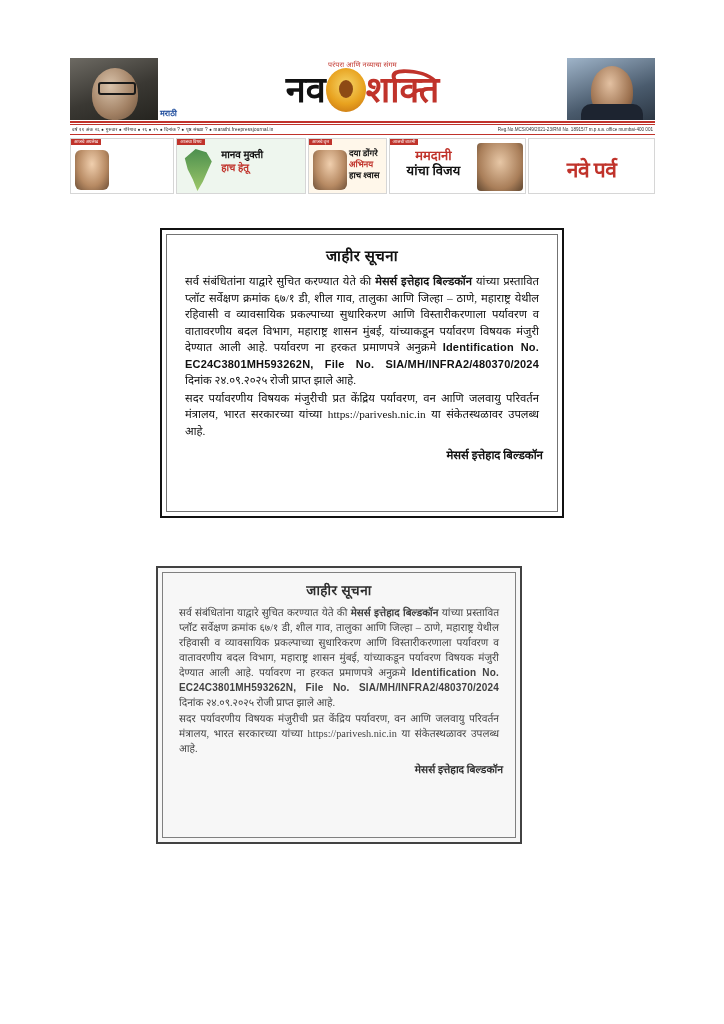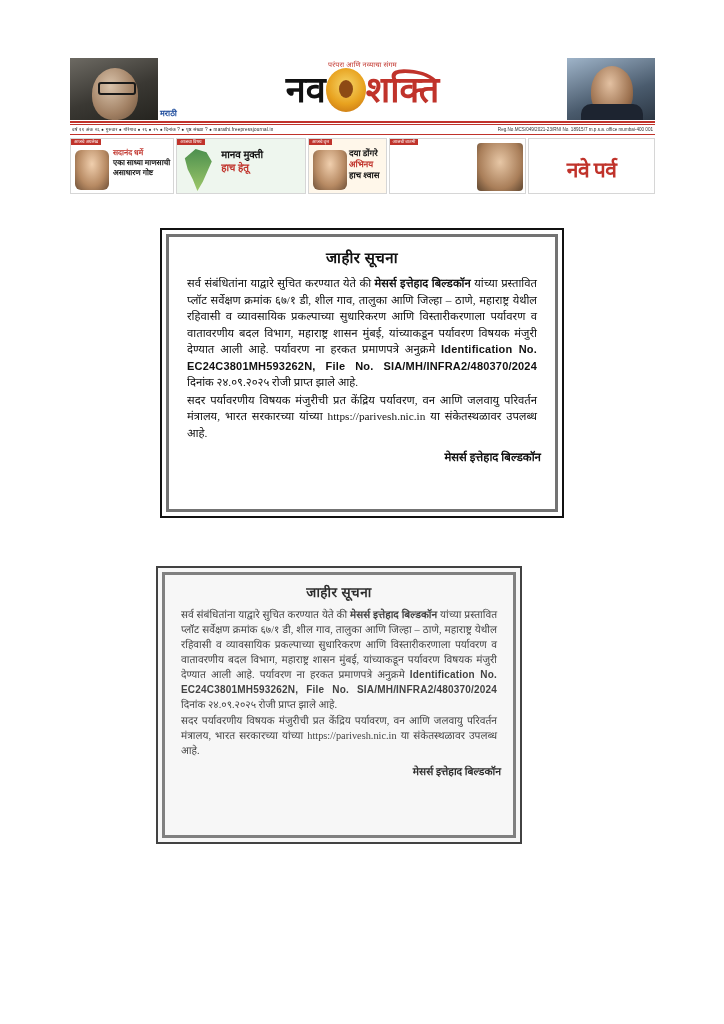--- a/index.html
+++ b/index.html
@@ -239,21 +239,21 @@
   }
 
   
   .notice {
     position: absolute;
     background: #fff;
     border: 2px solid #111;
     box-sizing: border-box;
   }
   .notice-inner {
-    border: 3px solid #737373;
+    border: 1px solid #737373;
     margin: 4px;
     padding: 10px 14px 10px;
     box-sizing: border-box;
     height: calc(100% - 8px);
   }
   .notice-title {
     text-align: center;
     font-family: "Liberation Serif", serif;
     font-weight: bold;
     font-size: 15px;
@@ -332,25 +332,20 @@
   <div class="mast-meta">
     <span class="m-left">वर्ष ११  अंक २६ ● गुरुवार ● गोरेगाव ● २६ ● २५ ● दिनांक ? ● पृष्ठ संख्या ? ● marathi.freepressjournal.in</span>
     <span class="m-right">Reg.No.MCS/049/2021-23/RNI No. 18915/7 m.p.s.a. office mumbai-400 001</span>
   </div>
 
   <div class="mast-band">
 
     <div class="band-cell cell-1">
       <span class="band-label">आजचे अग्रलेख</span>
       <div class="cell-face"></div>
-      <div class="band-text" style="padding-left:42px;font-size:7.5px;line-height:10px;text-align:left;">
-        <div class="b-red">सदानंद धर्मे</div>
-        <div>एका साध्या माणसाची</div>
-        <div>असाधारण गोष्ट</div>
-      </div>
     </div>
 
     <div class="band-cell cell-2">
       <span class="band-label">आजचा विषय</span>
       <div class="cell-map"></div>
       <div class="band-text" style="padding-left:44px;font-size:10px;line-height:13px;text-align:left;">
         <div>मानव मुक्ती</div>
         <div class="b-red">हाच हेतू</div>
       </div>
     </div>
@@ -361,20 +356,24 @@
       <div class="band-text" style="padding-left:40px;font-size:8.5px;line-height:11px;text-align:left;">
         <div>दया डोंगरे</div>
         <div class="b-red">अभिनय</div>
         <div>हाच श्वास</div>
       </div>
     </div>
 
     <div class="band-cell cell-4">
       <span class="band-label">आजची बातमी</span>
       <div class="cell-bigface"></div>
+      <div class="band-text" style="padding-right:50px;font-size:13px;line-height:15px;">
+        <div class="b-red">ममदानी</div>
+        <div>यांचा विजय</div>
+      </div>
     </div>
 
     <div class="band-cell cell-5">
       <div class="nave-parv">नवे पर्व</div>
     </div>
 
   </div>
 </div>
 
 <div class="notice" id="notice-1">

